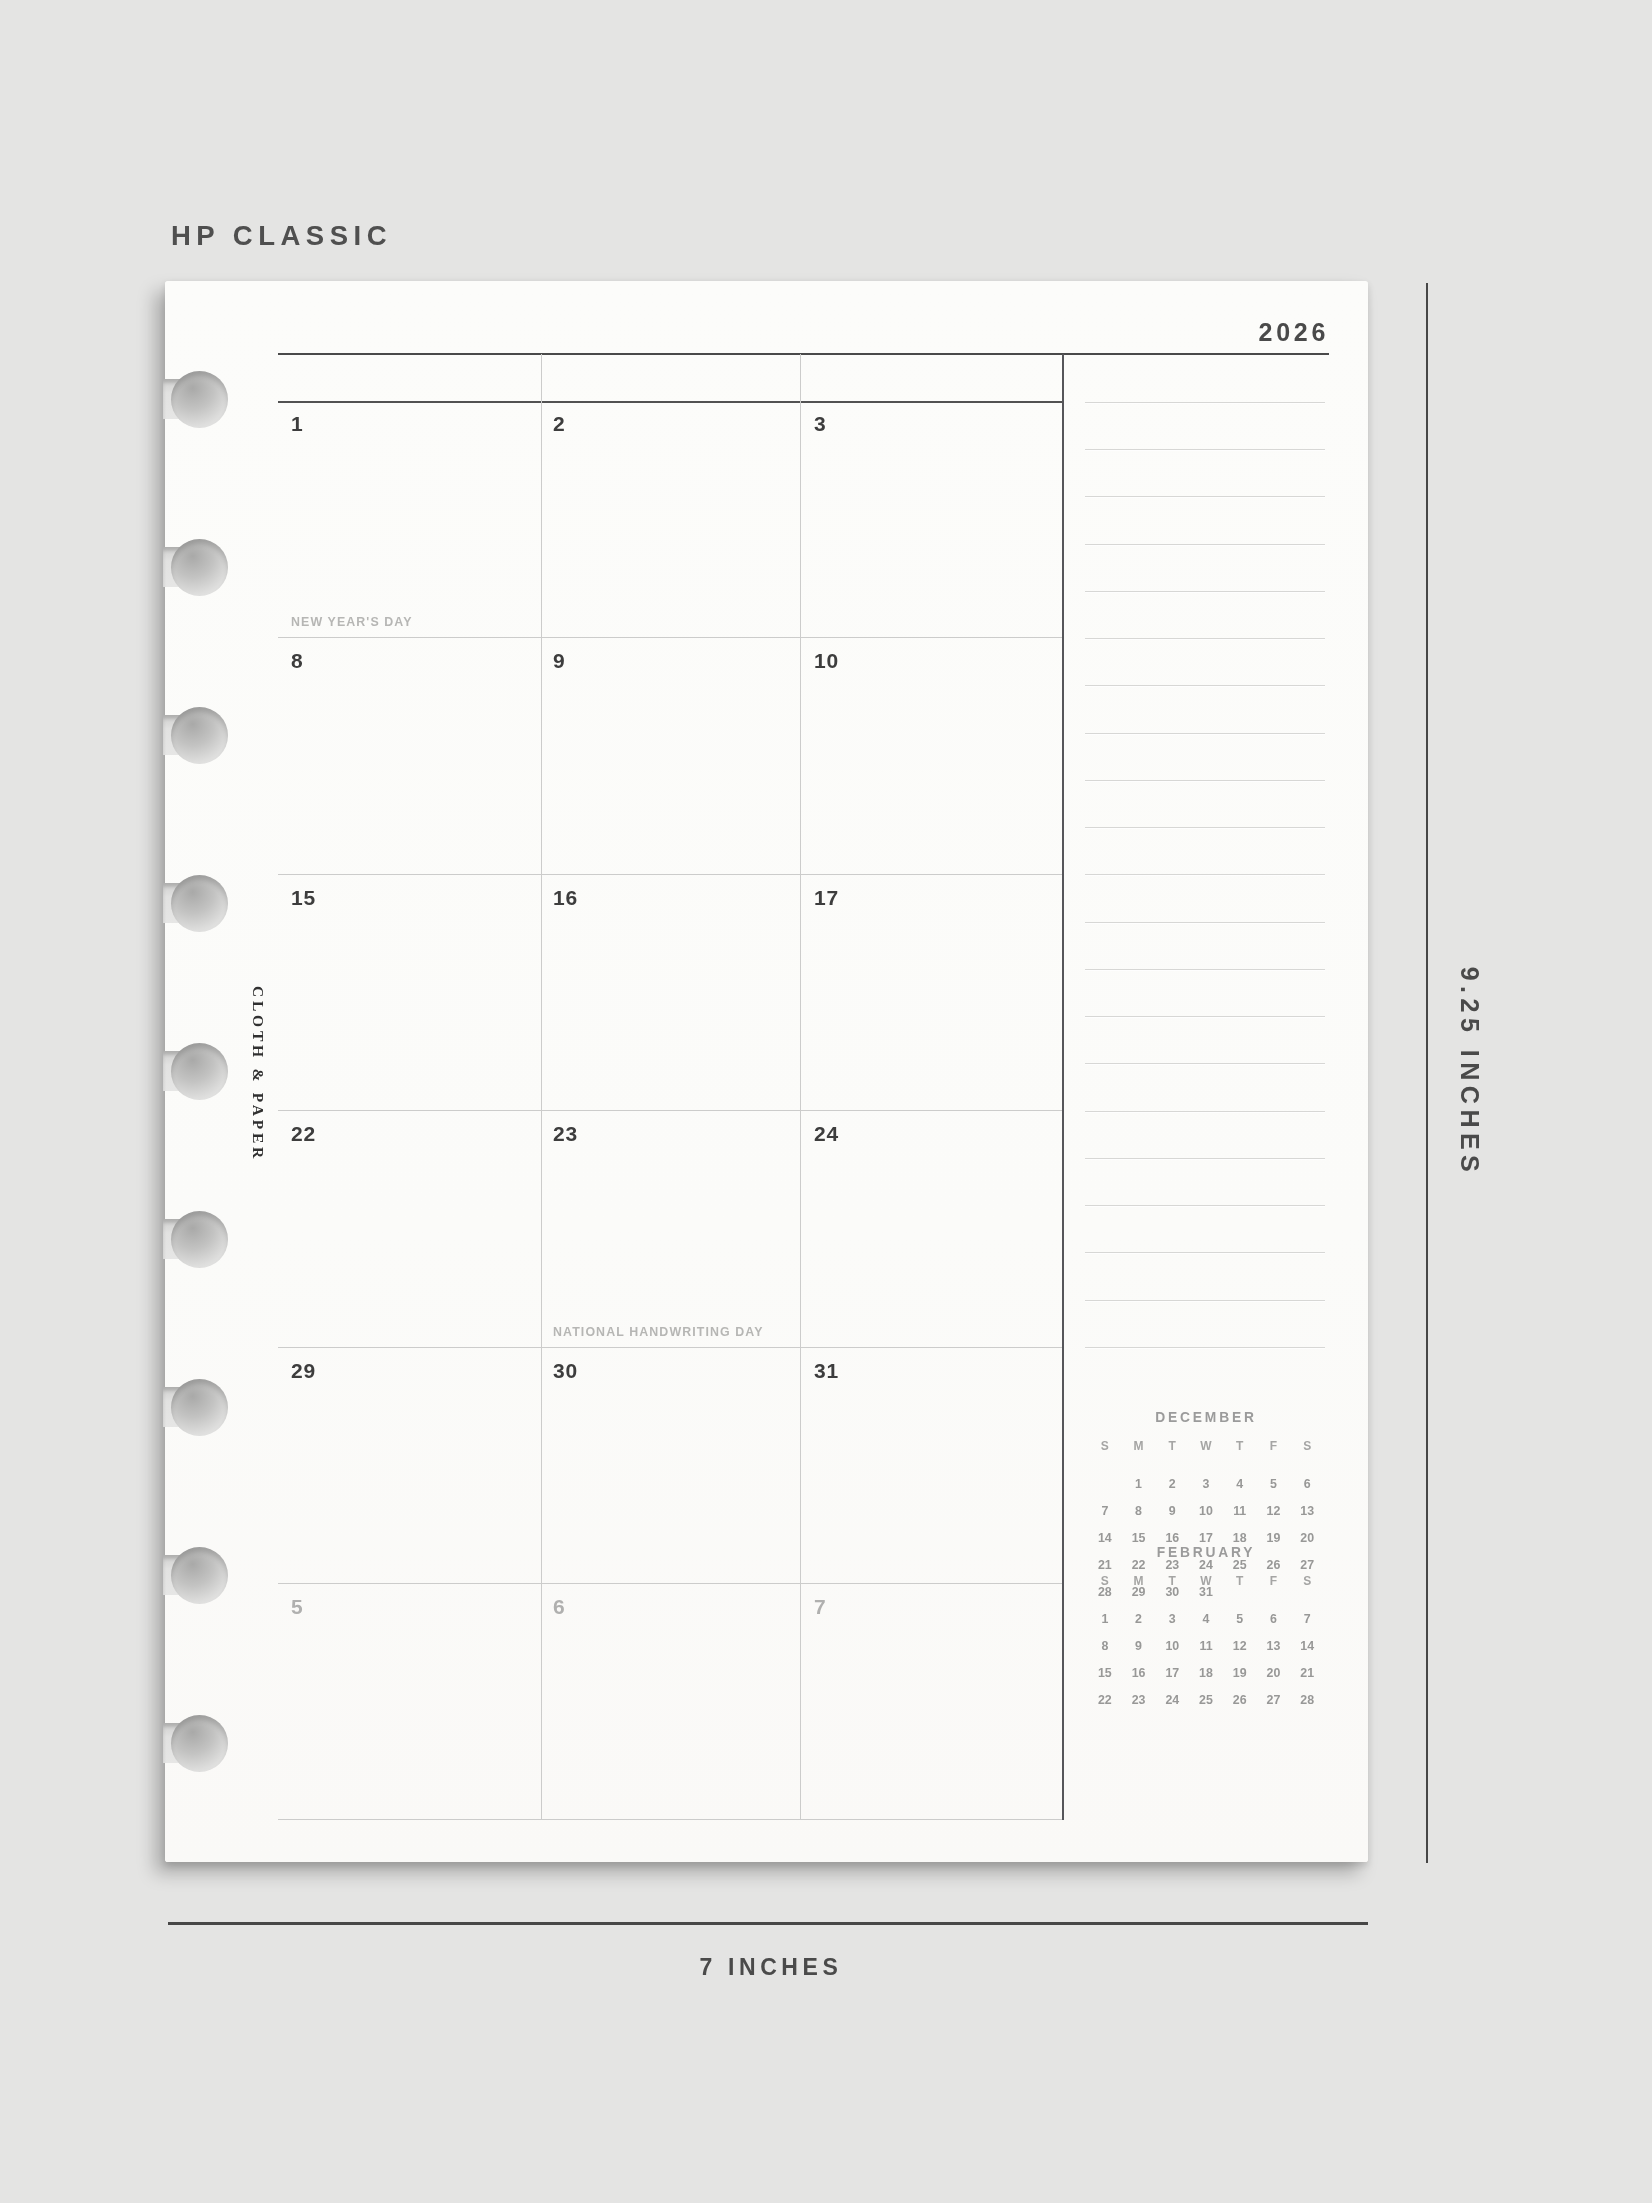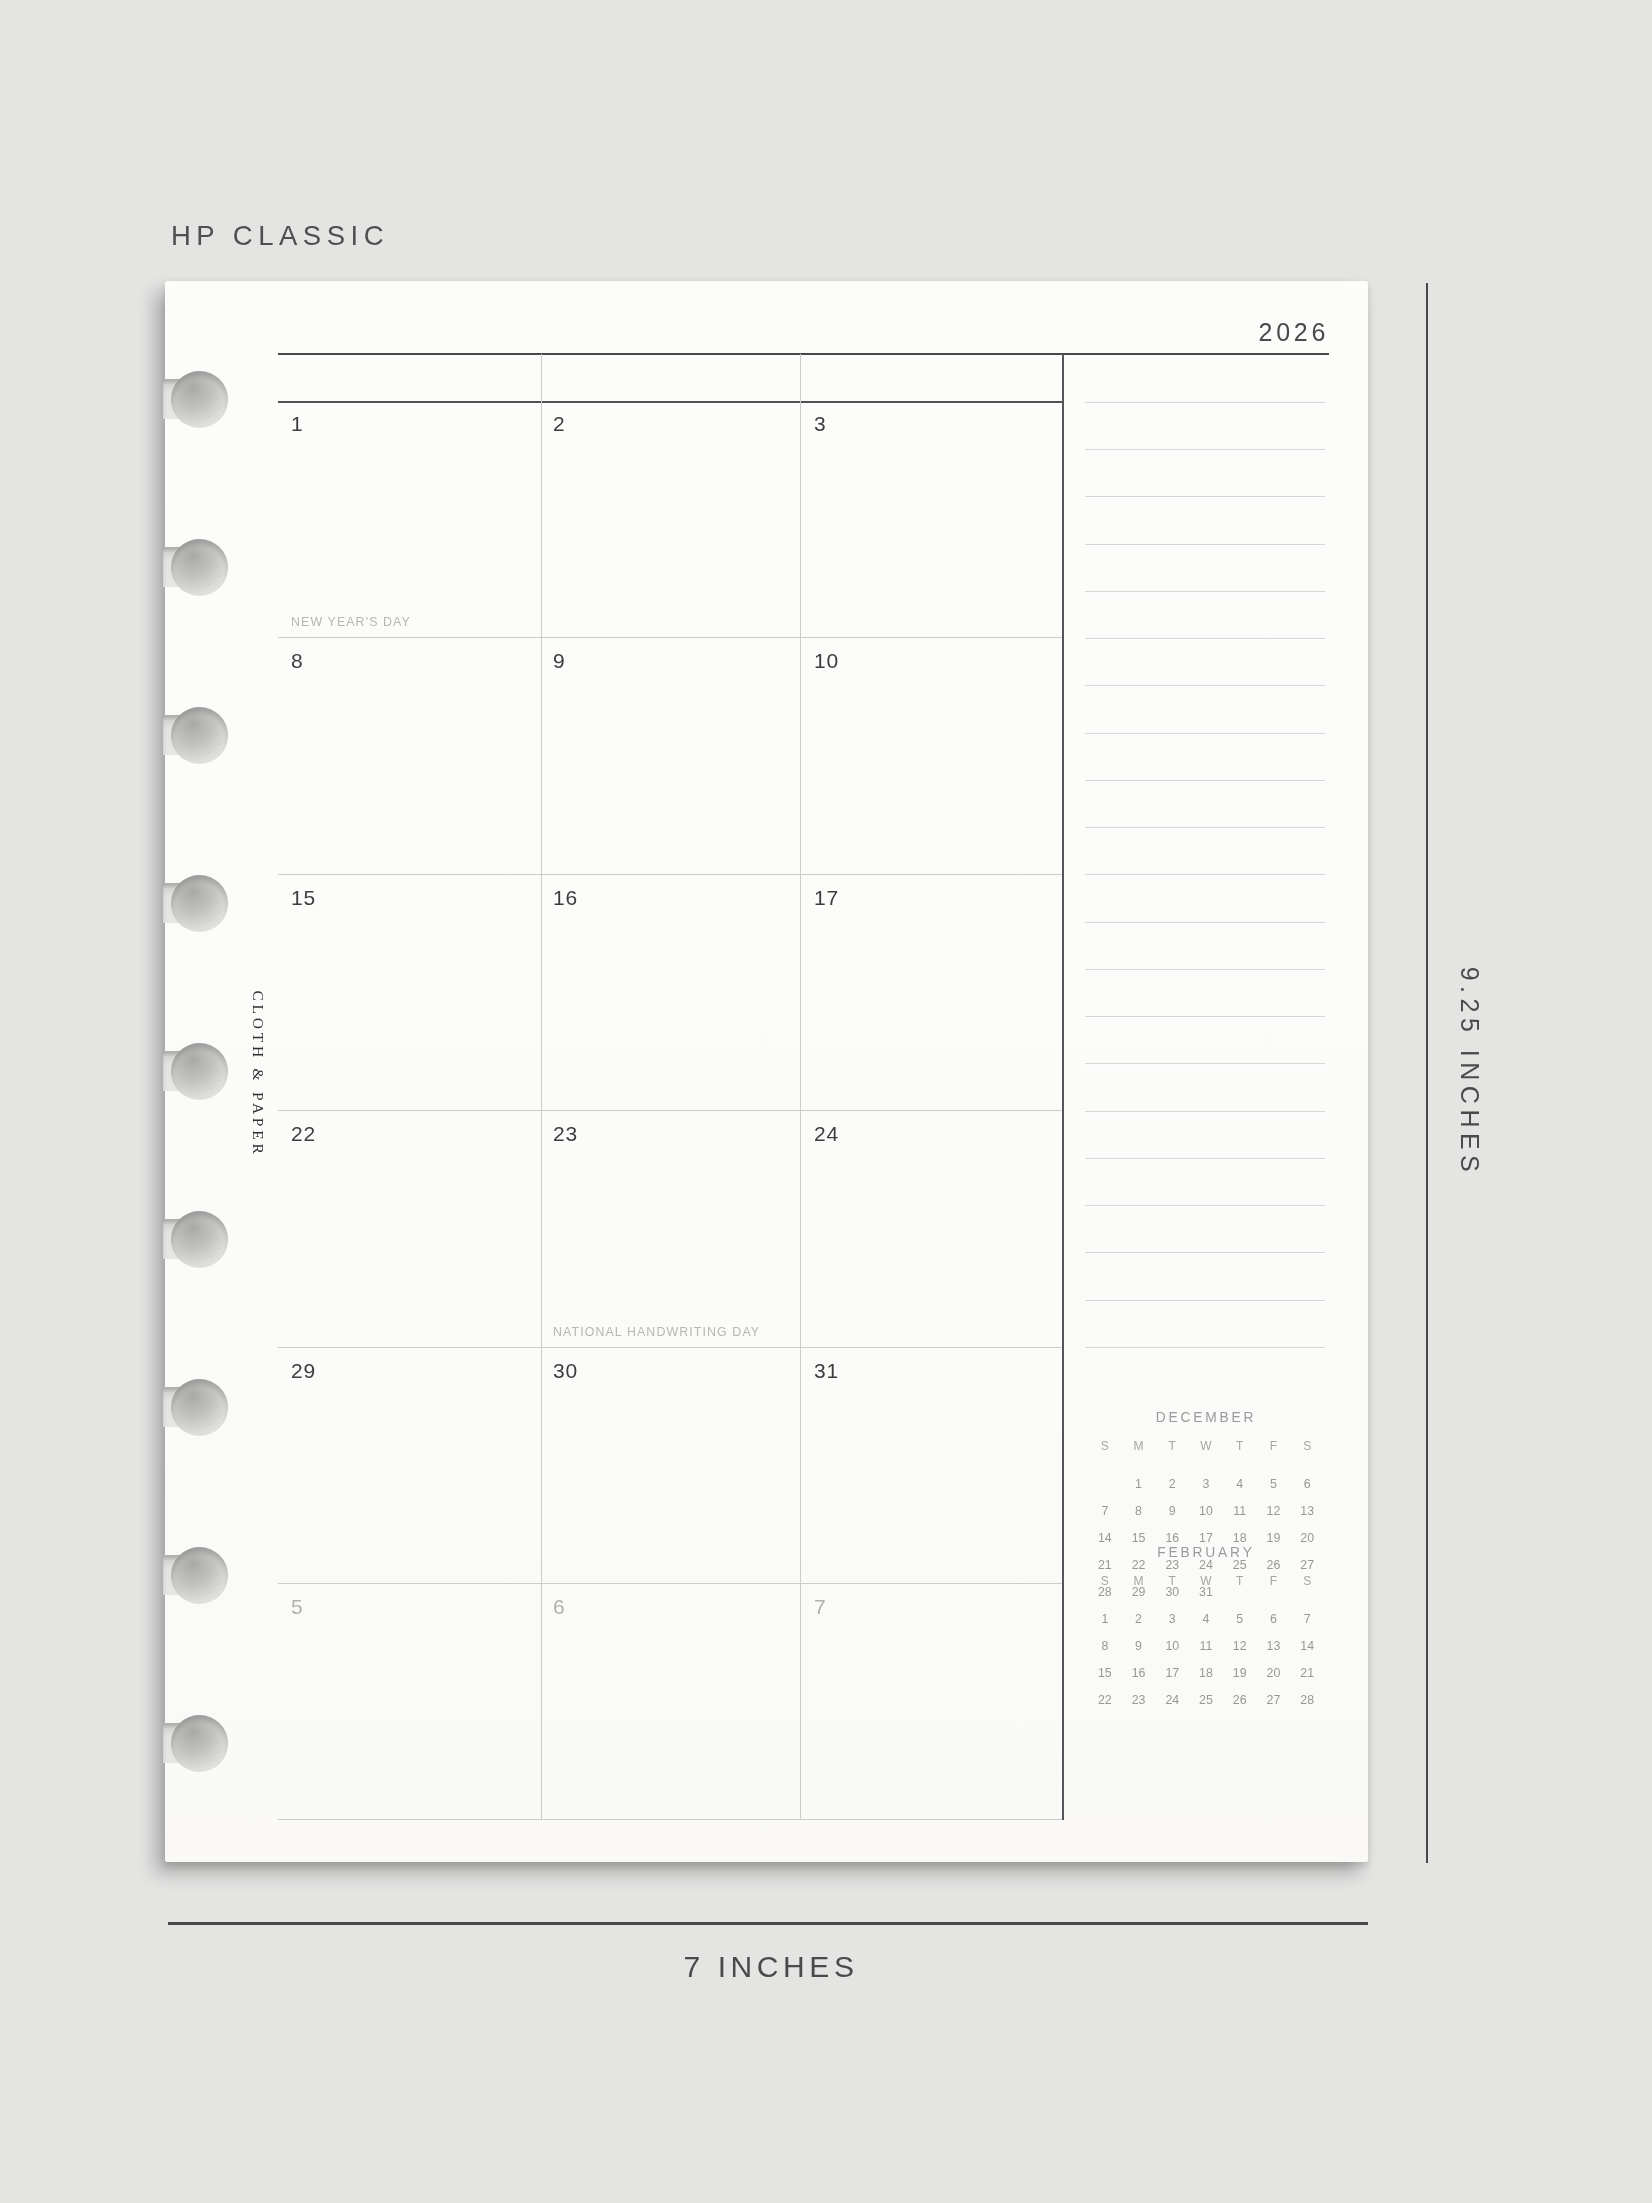--- a/index.html
+++ b/index.html
@@ -1,25 +1,25 @@
 <!DOCTYPE html>
 <html style="font-size:14.7px"><head>
 <meta charset="utf-8">
 <style>
   html,body{margin:0;padding:0;}
   body{width:1653px;height:2204px;background:#e4e4e3;font-family:"Liberation Sans",sans-serif;
        -webkit-font-smoothing:antialiased;}
-  #scene{position:relative;width:1653px;height:2076px;overflow:hidden;background:#e4e4e3;}
+  #scene{position:relative;width:1653px;height:2076px;overflow:hidden;background:#e4e4e3;font-weight:bold;}
 
   
   .size-label{position:absolute;left:171px;top:220px;font-size:27.5px;letter-spacing:5.5px;
               color:#4f4f4f;white-space:nowrap;}
   .w-measure-line{position:absolute;left:168px;top:1922px;width:1200px;height:2.8px;background:#474747;}
   .w-measure-label{position:absolute;left:771px;top:1967px;transform:translate(-50%,-50%);
-                   font-size:30px;letter-spacing:4.6px;color:#4a4a4a;white-space:nowrap;}
+                   font-size:23px;letter-spacing:4.6px;color:#4a4a4a;white-space:nowrap;}
   .h-measure-line{position:absolute;left:1426px;top:283px;width:1.8px;height:1580px;background:#474747;}
   .h-measure-label{position:absolute;left:1469px;top:1072px;
                    transform:translate(-50%,-50%) rotate(90deg);font-size:25px;letter-spacing:5.5px;
                    color:#4a4a4a;white-space:nowrap;}
 
   
   .page{position:absolute;left:165px;top:281px;width:1203px;height:1581px;
         background:linear-gradient(180deg,#fcfcfa 0%,#fbfbf9 60%,#faf9f7 100%);
         border-radius:2.8px;
         box-shadow:-9.2px 11px 18.4px rgba(0,0,0,.25),0 3.7px 7.3px rgba(0,0,0,.12);}

